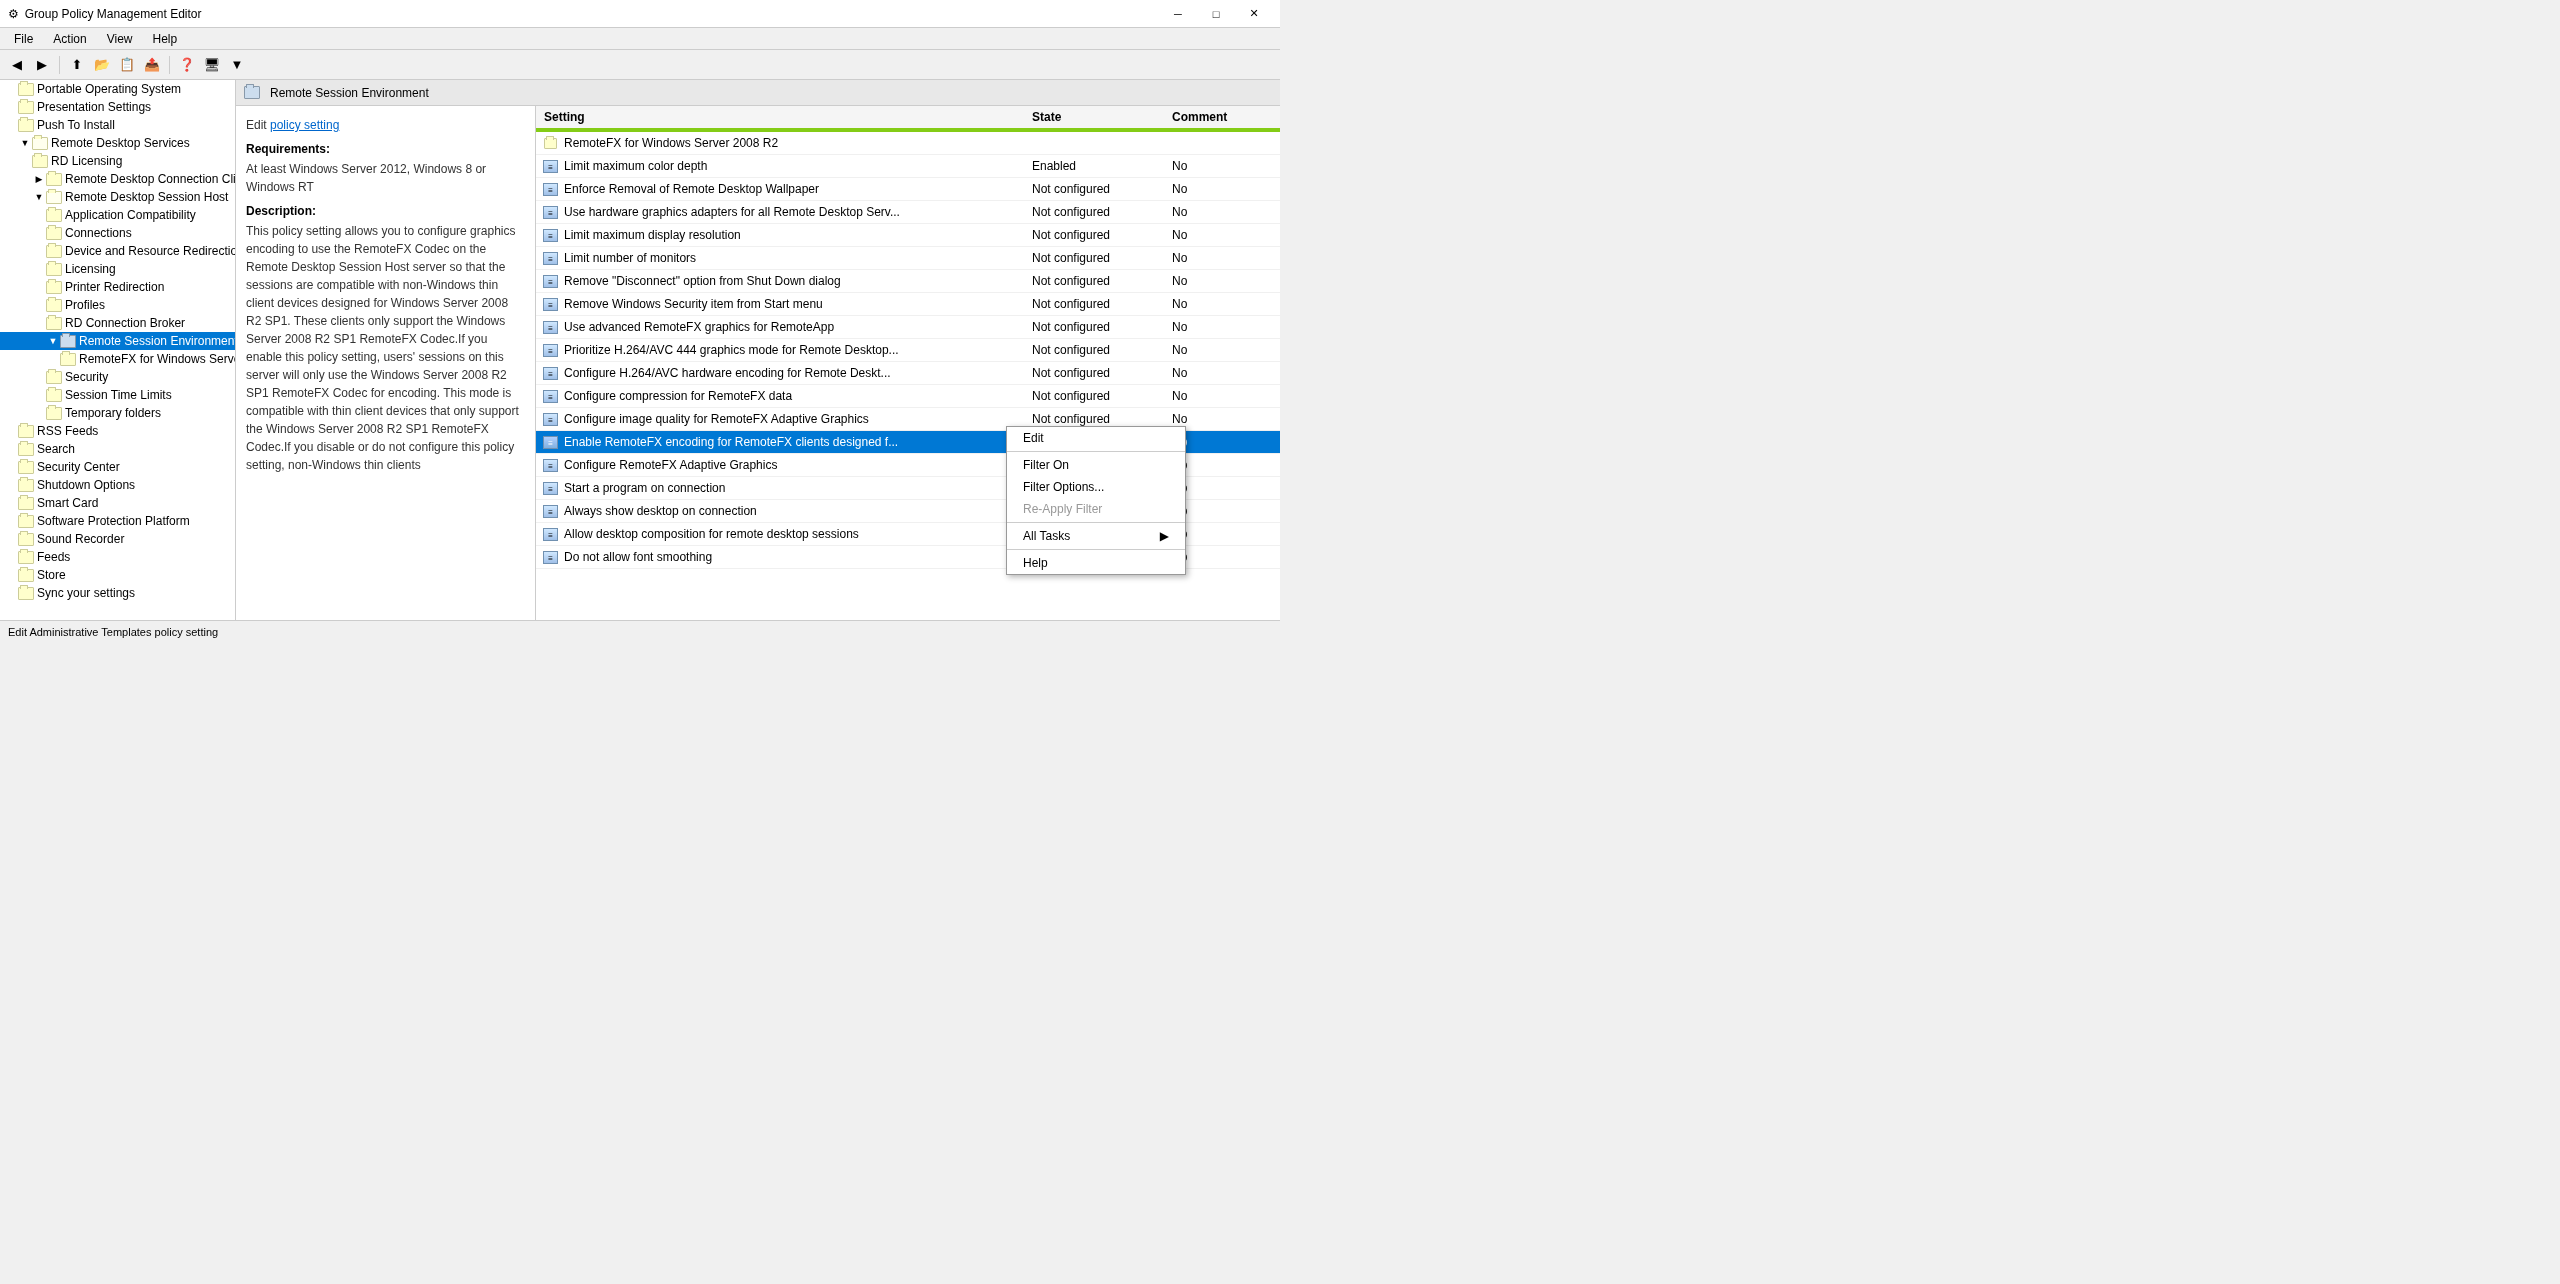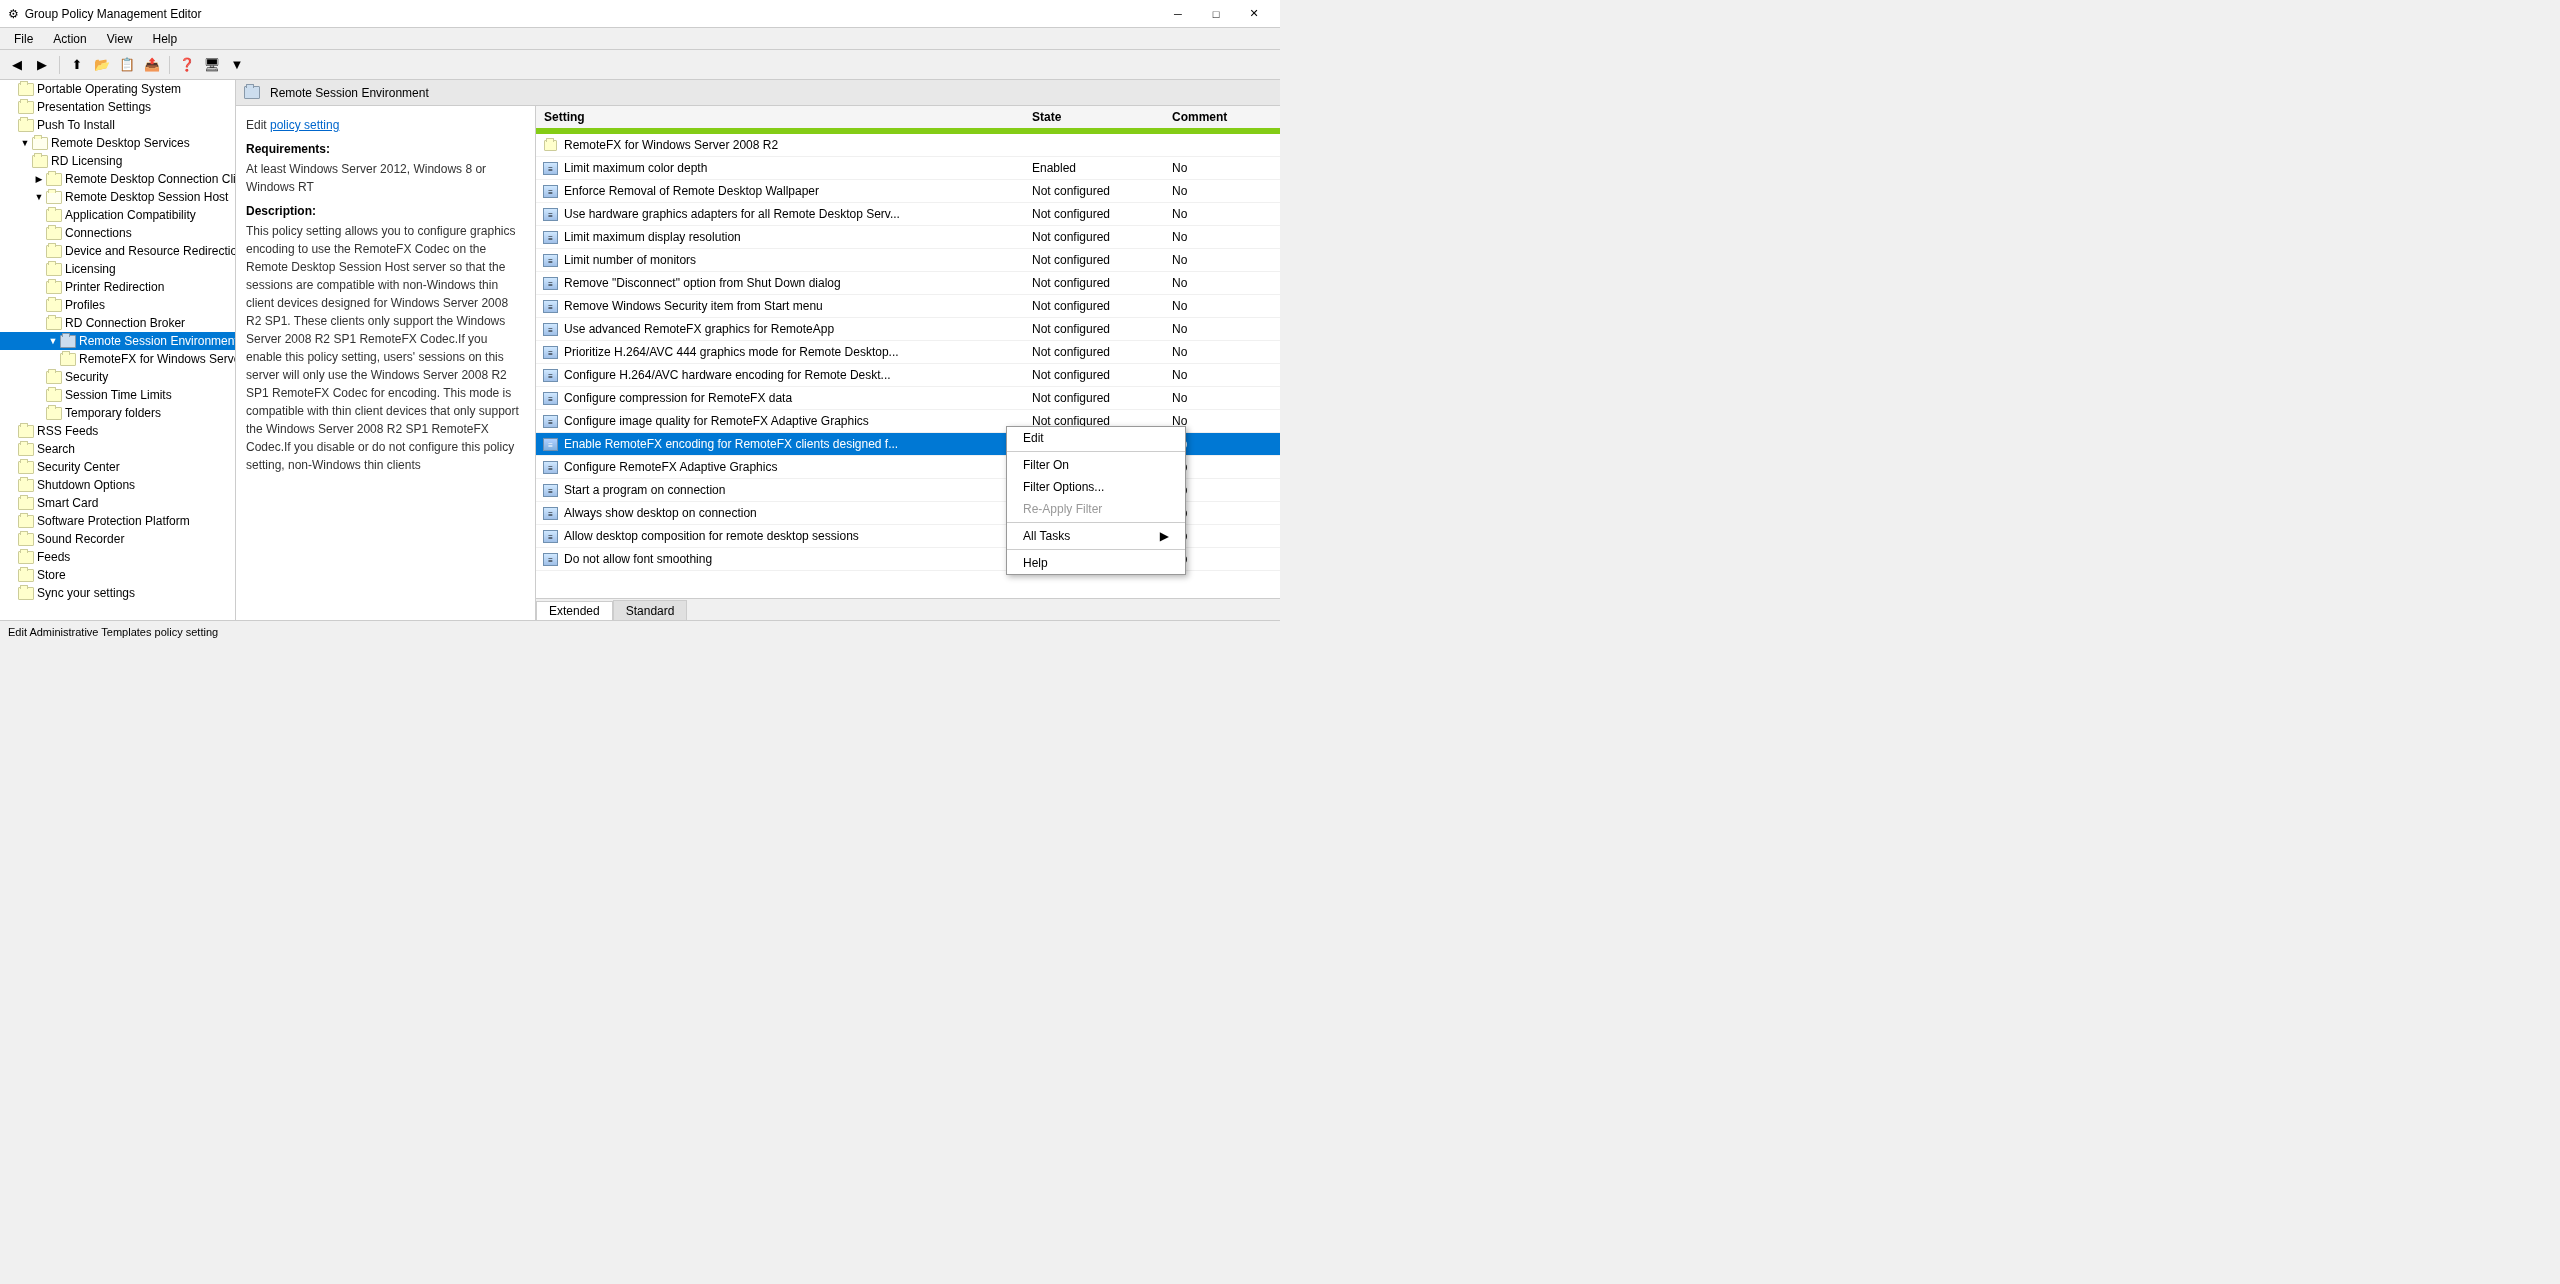--- a/index.html
+++ b/index.html
@@ -177,21 +177,21 @@
       flex: 1;
       display: flex;
       flex-direction: column;
       overflow: hidden;
       background: #fff;
       position: relative;
     }
     .settings-table-header {
       display: flex;
       background: #f5f5f5;
-      border-bottom: 6px solid #84cc16;
+      border-bottom: 4px solid #84cc16;
       padding: 4px 8px;
       font-weight: bold;
       font-size: 12px;
     }
     .col-setting { flex: 1; }
     .col-state { width: 140px; }
     .col-comment { width: 100px; }
 
     .settings-table-body {
       flex: 1;
@@ -718,28 +718,20 @@
           <div class="ctx-item">
             <span>All Tasks</span>
             <span>▶</span>
           </div>
           <div class="ctx-separator"></div>
           <div class="ctx-item">
             <span>Help</span>
           </div>
         </div>
 
-        <div class="bottom-tabs">
-          <div class="tab active">
-            <span>Extended</span>
-          </div>
-          <div class="tab">
-            <span>Standard</span>
-          </div>
-        </div>
       </div>
     </div>
   </div>
 </div>
 
 <div class="status-bar">
   <span>Edit Administrative Templates policy setting</span>
 </div>
 
 </body></html>

